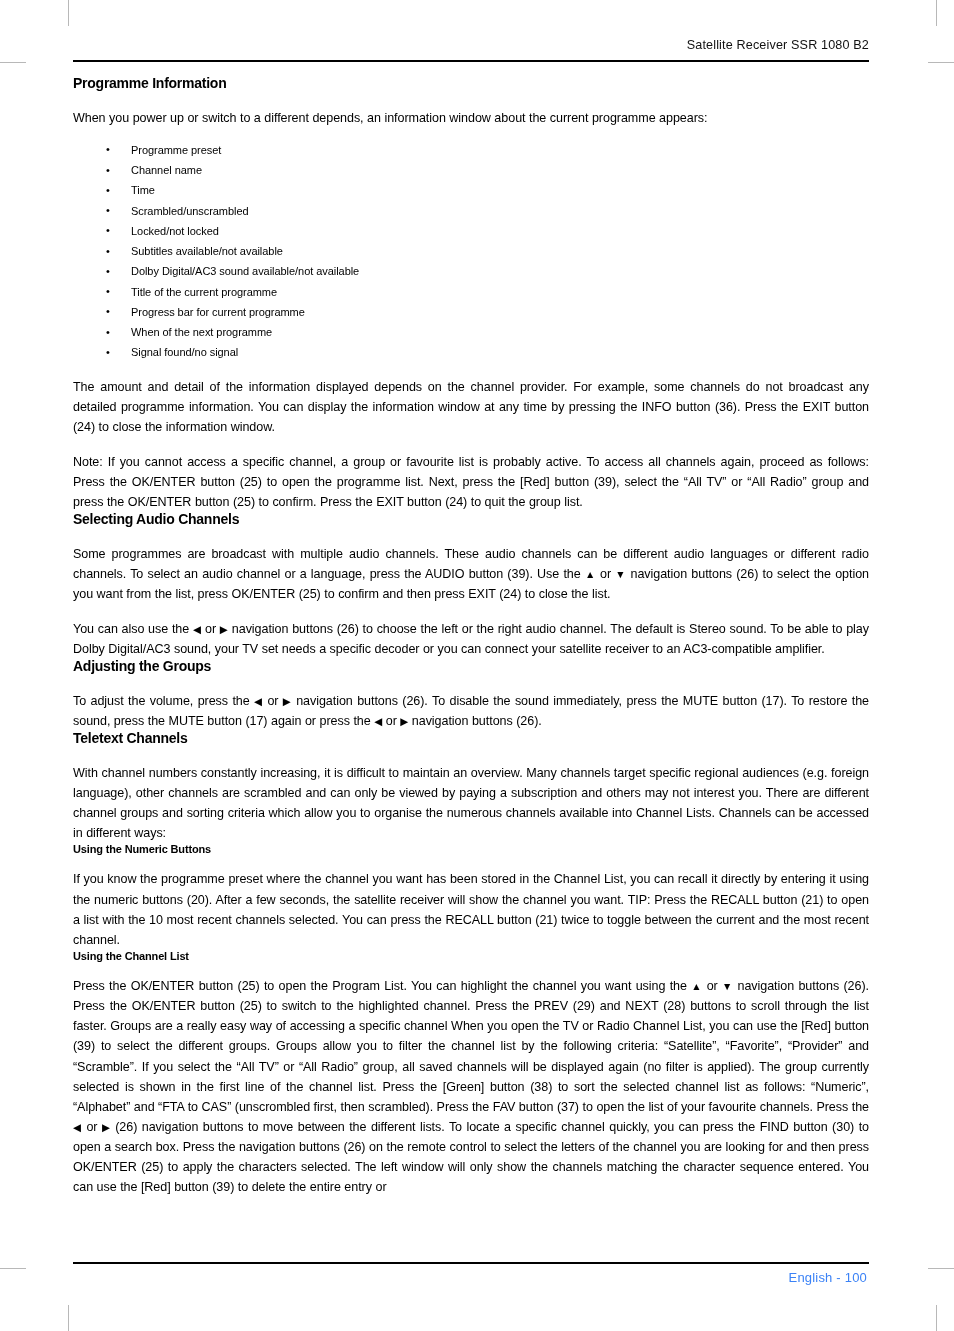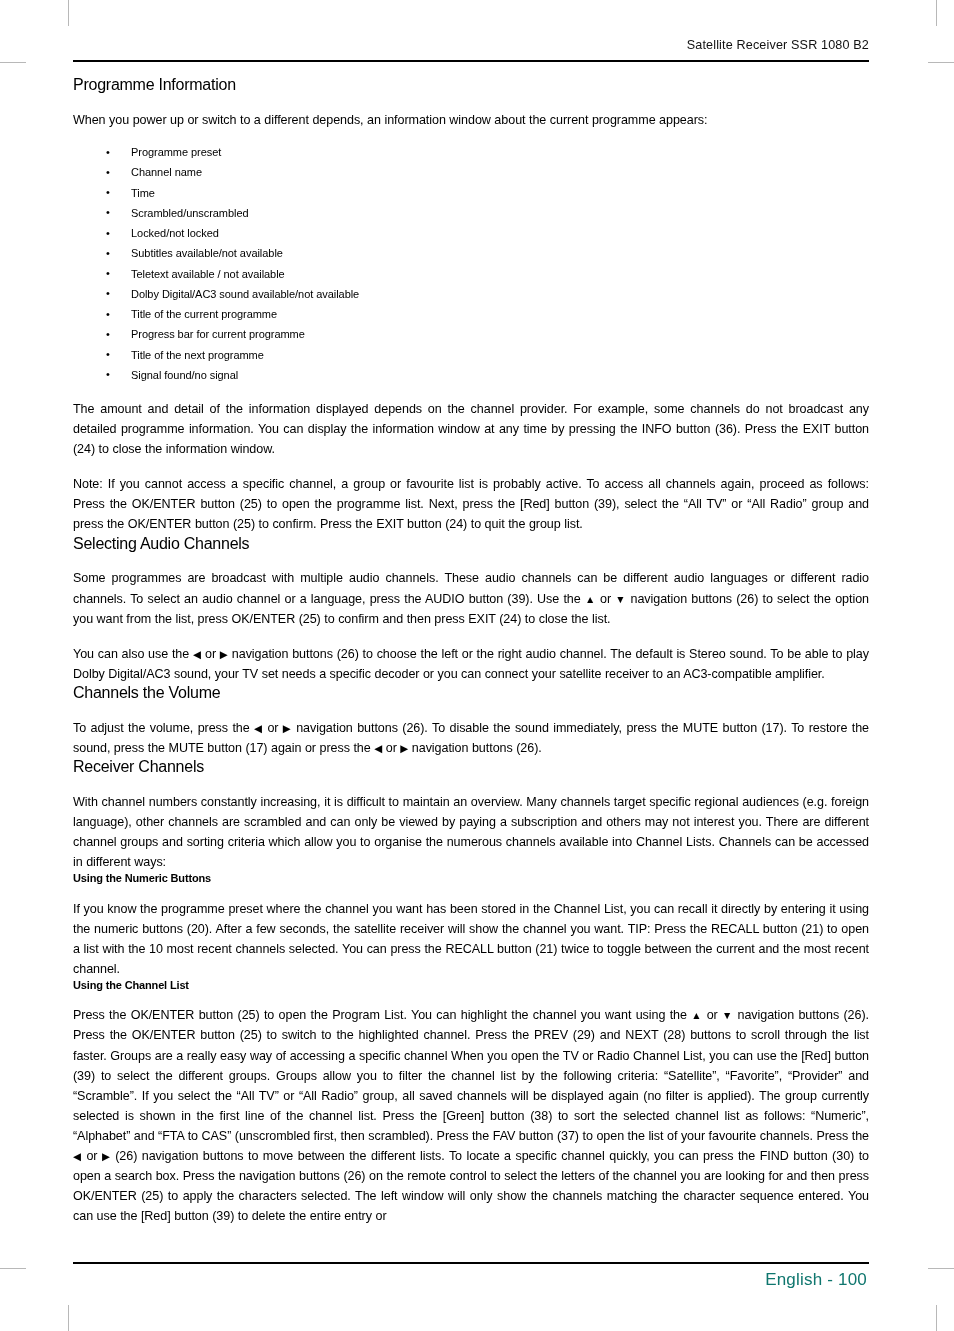--- a/index.html
+++ b/index.html
@@ -64,22 +64,22 @@
 
   
   .content {
     position: absolute;
     top: 76px;
     left: 0;
     width: 796px;
   }
 
   h1.h-main {
-    font-size: 16px;
-    font-weight: normal;
+    font-size: 14px;
+    font-weight: bold;
     letter-spacing: -0.25px;
     margin: 0 0 16px 0;
     line-height: 1.12;
   }
   h2.h-sub {
     font-size: 11px;
     font-weight: bold;
     letter-spacing: -0.15px;
     margin: 0 0 14px 0;
     line-height: 1.12;
@@ -137,24 +137,24 @@
     top: 1262px;
     left: 0;
     width: 796px;
     height: 1.6px;
     background: #000;
   }
   .folio {
     position: absolute;
     top: 1270px;
     right: 2px;
-    font-size: 17px;
+    font-size: 13px;
     white-space: nowrap;
     letter-spacing: 0.2px;
-    color: #0f766e;
+    color: #3b82f6;
   }
 </style>
 </head>
 <body>
 
 <div class="crop v crop-tl-v"></div>
 <div class="crop h crop-tl-h"></div>
 <div class="crop v crop-tr-v"></div>
 <div class="crop h crop-tr-h"></div>
 <div class="crop v crop-bl-v"></div>
@@ -173,42 +173,41 @@
 
     <p class="body noj">When you power up or switch to a different depends, an information window about the current programme appears:</p>
 
     <ul class="bullets">
       <li>Programme preset</li>
       <li>Channel name</li>
       <li>Time</li>
       <li>Scrambled/unscrambled</li>
       <li>Locked/not locked</li>
       <li>Subtitles available/not available</li>
-      <li>Teletext available / not available</li>
       <li>Dolby Digital/AC3 sound available/not available</li>
       <li>Title of the current programme</li>
       <li>Progress bar for current programme</li>
-      <li>Title of the next programme</li>
+      <li>When of the next programme</li>
       <li>Signal found/no signal</li>
     </ul>
 
     <p class="body tight">The amount and detail of the information displayed depends on the channel provider. For example, some channels do not broadcast any detailed programme information. You can display the information window at any time by pressing the INFO button (36). Press the EXIT button (24) to close the information window.</p>
     <p class="body tight">Note: If you cannot access a specific channel, a group or favourite list is probably active. To  access all channels again, proceed as follows: Press the OK/ENTER button (25) to open the programme list. Next, press the [Red] button (39), select the “All TV” or “All Radio” group and press the OK/ENTER button (25) to confirm. Press the EXIT button (24) to quit the group list.</p>
 
     <h1 class="h-main sec-main">Selecting Audio Channels</h1>
 
     <p class="body"><span>Some programmes are broadcast with multiple audio channels. These audio channels can be different audio languages or different radio channels. To select an audio channel or a language, press the AUDIO button (39). Use the </span><span class="nav-glyph">▲</span><span> or </span><span class="nav-glyph">▼</span><span> navigation buttons (26) to select the option you want from the list, press OK/ENTER (25) to confirm and then press EXIT (24) to close the list.</span></p>
 
     <p class="body"><span>You can also use the </span><span class="nav-glyph">◀</span><span> or </span><span class="nav-glyph">▶</span><span> navigation buttons (26) to choose the left or the right audio channel. The default is Stereo sound. To be able to play Dolby Digital/AC3 sound, your TV set needs a specific decoder or you can connect your satellite receiver to an AC3-compatible amplifier.</span></p>
 
-    <h1 class="h-main sec-main">Channels the Volume</h1>
+    <h1 class="h-main sec-main">Adjusting the Groups</h1>
 
     <p class="body"><span>To adjust the volume, press the </span><span class="nav-glyph">◀</span><span> or </span><span class="nav-glyph">▶</span><span> navigation buttons (26). To disable the sound immediately, press the MUTE button (17). To restore the sound, press the MUTE button (17) again or press the </span><span class="nav-glyph">◀</span><span> or </span><span class="nav-glyph">▶</span><span> navigation buttons (26).</span></p>
 
-    <h1 class="h-main sec-main">Receiver Channels</h1>
+    <h1 class="h-main sec-main">Teletext Channels</h1>
 
     <p class="body">With channel numbers constantly increasing, it is difficult to maintain an overview. Many channels target specific regional audiences (e.g. foreign language), other channels are scrambled and can only be viewed by paying a subscription and others may not interest you.  There are different channel groups and sorting criteria which allow you to organise the numerous channels available into Channel Lists. Channels can be accessed in different ways:</p>
 
     <h2 class="h-sub sec-sub">Using the Numeric Buttons</h2>
 
     <p class="body">If you know the programme preset where the channel you want has been stored in the Channel List, you can recall it directly by entering it using the numeric buttons (20). After a few seconds, the satellite receiver will show the channel you want. TIP: Press the RECALL button (21) to open a list with the 10 most recent channels selected. You can press the RECALL button (21) twice to toggle between the current and the most recent channel.</p>
 
     <h2 class="h-sub sec-sub">Using the Channel List</h2>
 
     <p class="body"><span>Press the OK/ENTER button (25) to open the Program List. You can highlight the channel you want using the </span><span class="nav-glyph">▲</span><span> or </span><span class="nav-glyph">▼</span><span> navigation buttons (26). Press the OK/ENTER button (25) to switch to the highlighted channel. Press the PREV (29) and NEXT (28) buttons to scroll through the list faster. Groups are a really easy way of accessing a specific channel When you open the TV or Radio Channel List, you can use the [Red] button (39) to select the different groups. Groups allow you to filter the channel list by the following criteria: “Satellite”, “Favorite”, “Provider” and “Scramble”. If you select the “All TV” or “All Radio” group, all saved channels will be displayed again (no filter is applied). The group currently selected is shown in the first line of the channel list. Press the [Green] button (38) to sort the selected channel list as follows: “Numeric”, “Alphabet” and “FTA to CAS” (unscrombled first, then scrambled). Press the FAV button (37) to open the list of your favourite channels. Press the </span><span class="nav-glyph">◀</span><span> or </span><span class="nav-glyph">▶</span><span> (26) navigation buttons to move between the different lists. To locate a specific channel quickly, you can press the FIND button (30) to open a search box. Press the navigation buttons (26) on the remote control to select the letters of the channel you are looking for and then press OK/ENTER (25) to apply the characters selected. The left window will only show the channels matching the character sequence entered. You can use the [Red] button (39) to delete the entire entry or</span></p>

